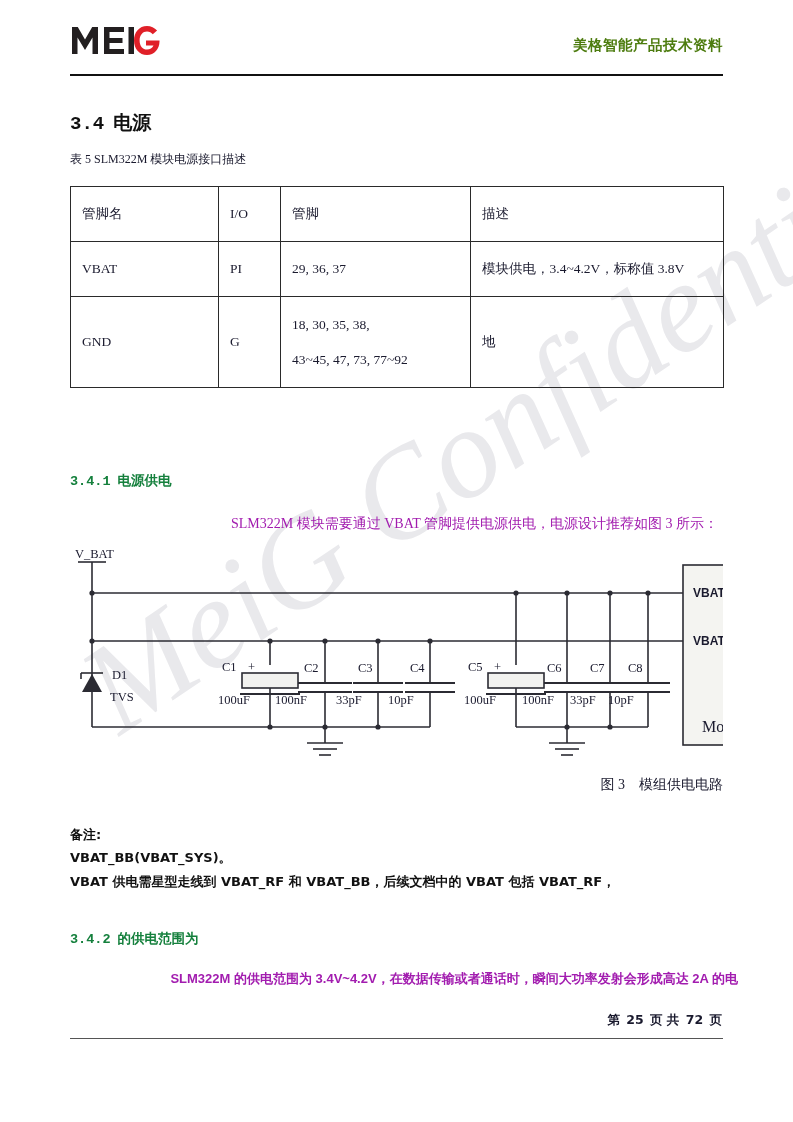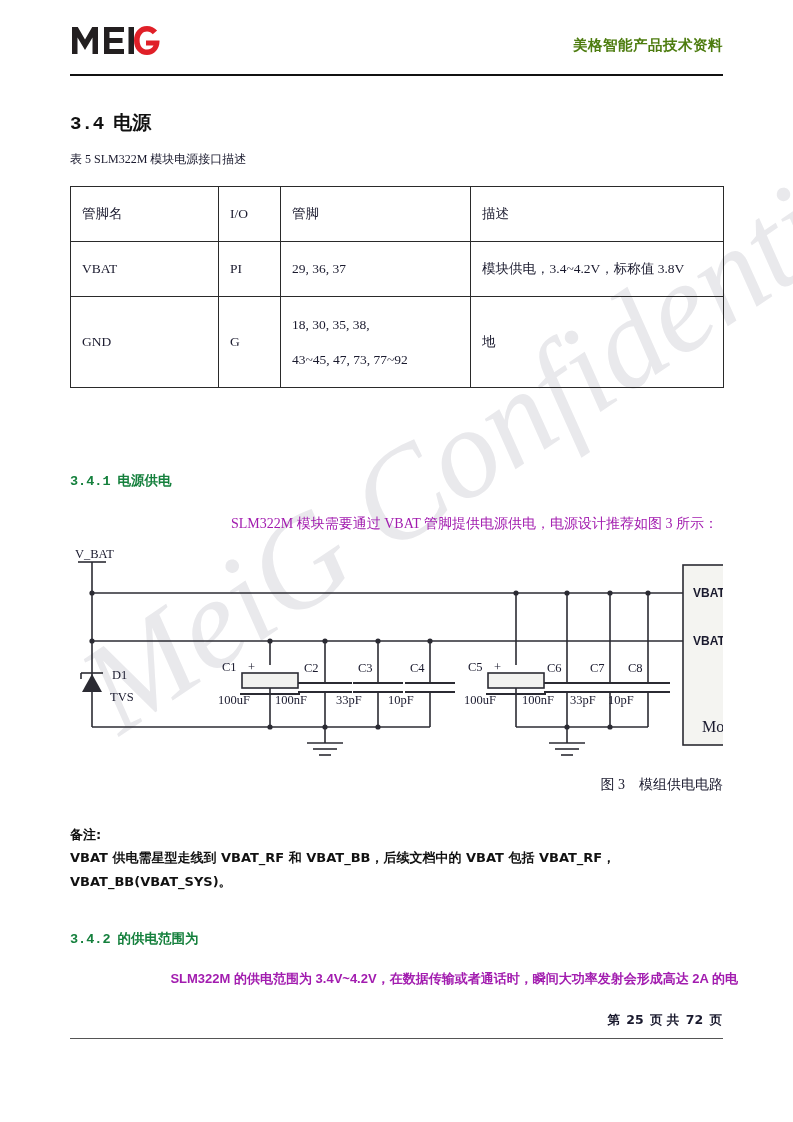--- a/index.html
+++ b/index.html
@@ -404,22 +404,22 @@
         <text class="lbl-m" x="632" y="186">Module</text>
       </svg>
     </div>
 
     <div class="fig-caption" style="top:776px;">
       <span>图 3</span><span class="gap"></span><span>模组供电电路</span>
     </div>
 
     <div class="note-label" style="top:826px;">备注:</div>
     <div class="note-body" style="top:846px;">
+      <div>VBAT_BB(VBAT_SYS)。</div>
       <div>VBAT 供电需星型走线到 VBAT_RF 和 VBAT_BB，后续文档中的 VBAT 包括 VBAT_RF，</div>
-      <div>VBAT_BB(VBAT_SYS)。</div>
     </div>
 
     <div class="h3" style="top:930px;">
       <span class="num">3.4.2</span><span>的供电范围为</span>
     </div>
 
     <div class="para" style="top:968px; left:28px; width:640px; font-family:Liberation Sans, sans-serif; font-size:13px; font-weight:bold;">SLM322M 的供电范围为 3.4V~4.2V，在数据传输或者通话时，瞬间大功率发射会形成高达 2A 的电</div>
 
   </div>
 

